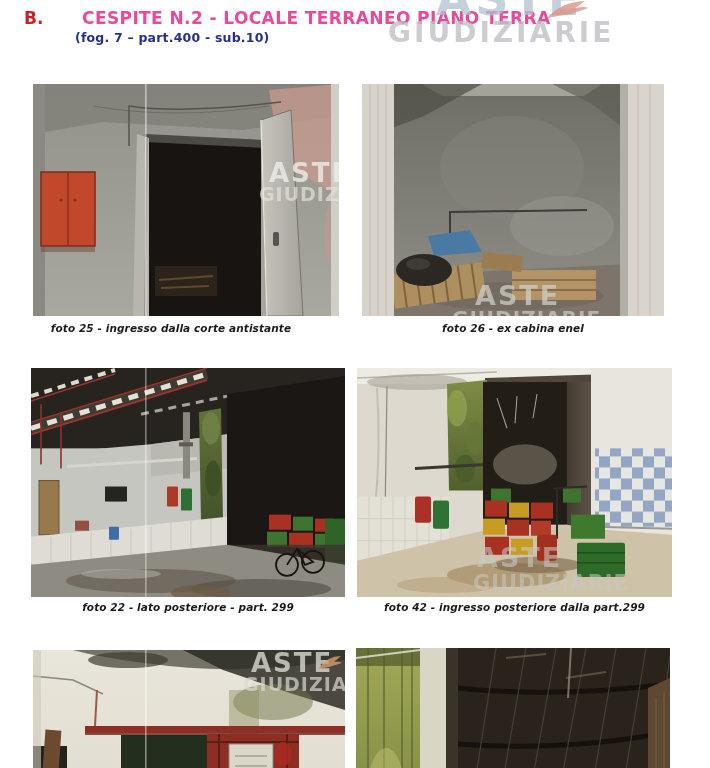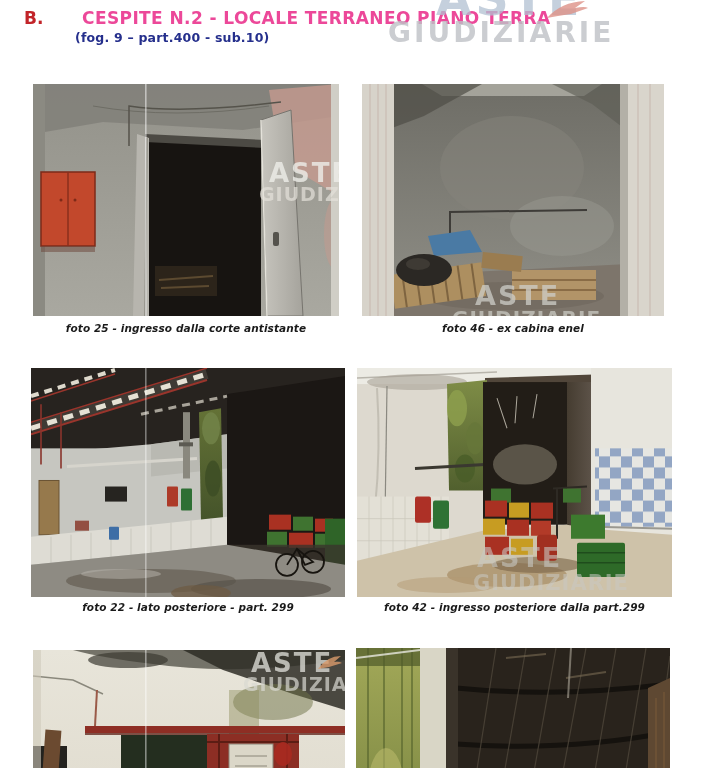--- a/index.html
+++ b/index.html
@@ -39,33 +39,33 @@
   .f29{left:33px;  top:650px; width:312px; height:230px;}
   .f30{left:356px; top:648px; width:314px; height:230px;}
   
   .pwm{position:absolute; font-weight:bold; white-space:nowrap; pointer-events:none; line-height:1;}
   
   .caption{
     position:absolute; height:15px; text-align:center;
     font-size:10.5px; font-style:italic; font-weight:bold; color:#1a1a1a;
     letter-spacing:.1px;
   }
-  .cap25{left:33px;  top:322px; width:306px;}
+  .cap25{left:18px;  top:322px; width:306px;}
   .cap26{left:362px; top:322px; width:302px;}
   .cap27{left:31px;  top:601px; width:314px;}
   .cap28{left:357px; top:601px; width:315px;}
 </style>
 </head>
 <body>
 
 <div class="page">
 
   <div class="hdr-letter">B.</div>
   <div class="hdr-title">CESPITE N.2 - LOCALE TERRANEO PIANO TERRA</div>
-  <div class="hdr-sub">(fog. 9 – part.400 - sub.10)</div>
+  <div class="hdr-sub">(fog. 7 – part.400 - sub.10)</div>
 
   <div class="wm wm-top1">ASTE</div>
   <div class="wm wm-top2">GIUDIZIARIE</div>
   <span class="wm-swoosh">
     <svg width="44" height="24" viewBox="0 0 44 24">
       <path d="M2,20 Q16,4 40,3 L30,10 Q40,8 43,10 L26,16 Q12,18 2,20 Z" fill="#dd9187" opacity=".8"></path>
     </svg>
   </span>
 
   <figure class="photo f25">
@@ -261,21 +261,21 @@
       <rect x="214" y="146" width="34" height="24" fill="#3d7a2e"></rect>
       <rect x="220" y="174" width="48" height="34" rx="2" fill="#2e6a28"></rect>
       <path d="M220,184 H268 M220,194 H268" stroke="#1f4c1c" stroke-width="1.5"></path>
       <rect x="206" y="120" width="18" height="14" fill="#3f7330"></rect>
     </svg>
     <span class="pwm" style="left:120px;top:176px;font-size:27px;color:rgba(200,200,195,.6);letter-spacing:2px">ASTE</span>
     <span class="pwm" style="left:116px;top:205px;font-size:21px;color:rgba(200,200,195,.55);letter-spacing:1px">GIUDIZIARIE</span>
   </figure>
 
   <div class="caption cap25">foto 25 - ingresso dalla corte antistante</div>
-  <div class="caption cap26">foto 46 - ex cabina enel</div>
+  <div class="caption cap26">foto 26 - ex cabina enel</div>
   <div class="caption cap27">foto 22 - lato posteriore - part. 299</div>
   <div class="caption cap28">foto 42 - ingresso posteriore dalla part.299</div>
 
   <figure class="photo f29">
     <svg viewBox="0 0 312 230" preserveAspectRatio="none">
       <defs>
         <linearGradient id="g29w" x1="0" y1="0" x2="0" y2="1">
           <stop offset="0" stop-color="#e8e5da"></stop>
             <stop offset="1" stop-color="#ddd8ca"></stop>
         </linearGradient>

